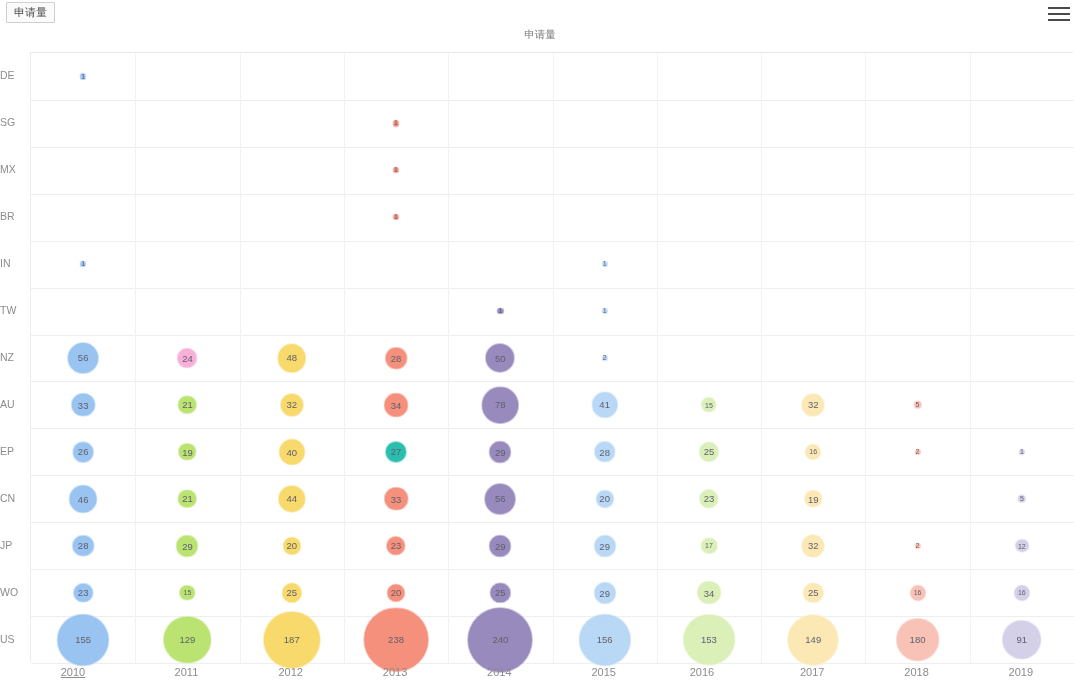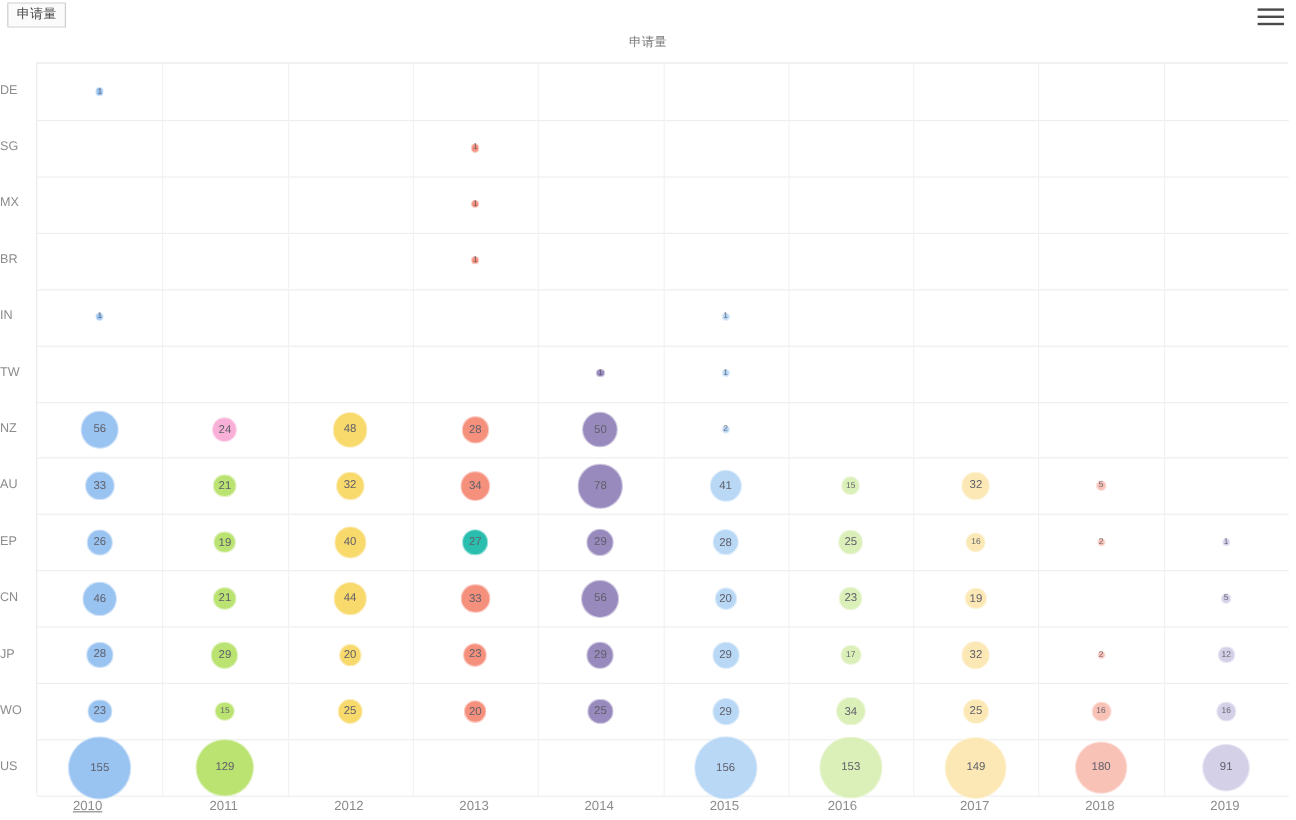--- a/index.html
+++ b/index.html
@@ -212,20 +212,23 @@
       <div class="bubble" style="width: 21.3014px; height: 21.3014px; left: 260.75px; top: 539.615px; background: rgb(248, 213, 92); opacity: 0.9;">25</div>
       <div class="bubble" style="width: 19.0526px; height: 19.0526px; left: 365.05px; top: 539.615px; background: rgb(245, 132, 112); opacity: 0.9;">20</div>
       <div class="bubble" style="width: 21.3014px; height: 21.3014px; left: 469.35px; top: 539.615px; background: rgb(142, 126, 184); opacity: 0.9;">25</div>
       <div class="bubble" style="width: 22.9423px; height: 22.9423px; left: 573.65px; top: 539.615px; background: rgb(178, 212, 245); opacity: 0.9;">29</div>
       <div class="bubble" style="width: 24.8415px; height: 24.8415px; left: 677.95px; top: 539.615px; background: rgb(216, 238, 177); opacity: 0.9;">34</div>
       <div class="bubble" style="width: 21.3014px; height: 21.3014px; left: 782.25px; top: 539.615px; background: rgb(251, 230, 174); opacity: 0.9;">25</div>
       <div class="bubble tiny" style="width: 17.0411px; height: 17.0411px; left: 886.55px; top: 539.615px; background: rgb(249, 188, 176); opacity: 0.9;">16</div>
       <div class="bubble tiny" style="width: 17.0411px; height: 17.0411px; left: 990.85px; top: 539.615px; background: rgb(207, 203, 230); opacity: 0.9;">16</div>
       <div class="bubble" style="width: 53.0401px; height: 53.0401px; left: 52.15px; top: 586.538px; background: rgb(143, 189, 240); opacity: 0.9;">155</div>
       <div class="bubble" style="width: 48.3875px; height: 48.3875px; left: 156.45px; top: 586.538px; background: rgb(180, 224, 99); opacity: 0.9;">129</div>
+      <div class="bubble" style="width: 58.2585px; height: 58.2585px; left: 260.75px; top: 586.538px; background: rgb(248, 213, 92); opacity: 0.9;">187</div>
+      <div class="bubble" style="width: 65.7244px; height: 65.7244px; left: 365.05px; top: 586.538px; background: rgb(245, 132, 112); opacity: 0.9;">238</div>
+      <div class="bubble" style="width: 66px; height: 66px; left: 469.35px; top: 586.538px; background: rgb(142, 126, 184); opacity: 0.9;">240</div>
       <div class="bubble" style="width: 53.2109px; height: 53.2109px; left: 573.65px; top: 586.538px; background: rgb(178, 212, 245); opacity: 0.9;">156</div>
       <div class="bubble" style="width: 52.6968px; height: 52.6968px; left: 677.95px; top: 586.538px; background: rgb(216, 238, 177); opacity: 0.9;">153</div>
       <div class="bubble" style="width: 52.0034px; height: 52.0034px; left: 782.25px; top: 586.538px; background: rgb(251, 230, 174); opacity: 0.9;">149</div>
       <div class="bubble" style="width: 44.6822px; height: 44.6822px; left: 886.55px; top: 586.538px; background: rgb(249, 188, 176); opacity: 0.9;">180</div>
       <div class="bubble" style="width: 40.6405px; height: 40.6405px; left: 990.85px; top: 586.538px; background: rgb(207, 203, 230); opacity: 0.9;">91</div>
     </div>
 
 <div class="ylabel" style="top: 75.4615px;">DE</div>
     <div class="ylabel" style="top: 122.385px;">SG</div>
     <div class="ylabel" style="top: 169.308px;">MX</div>

